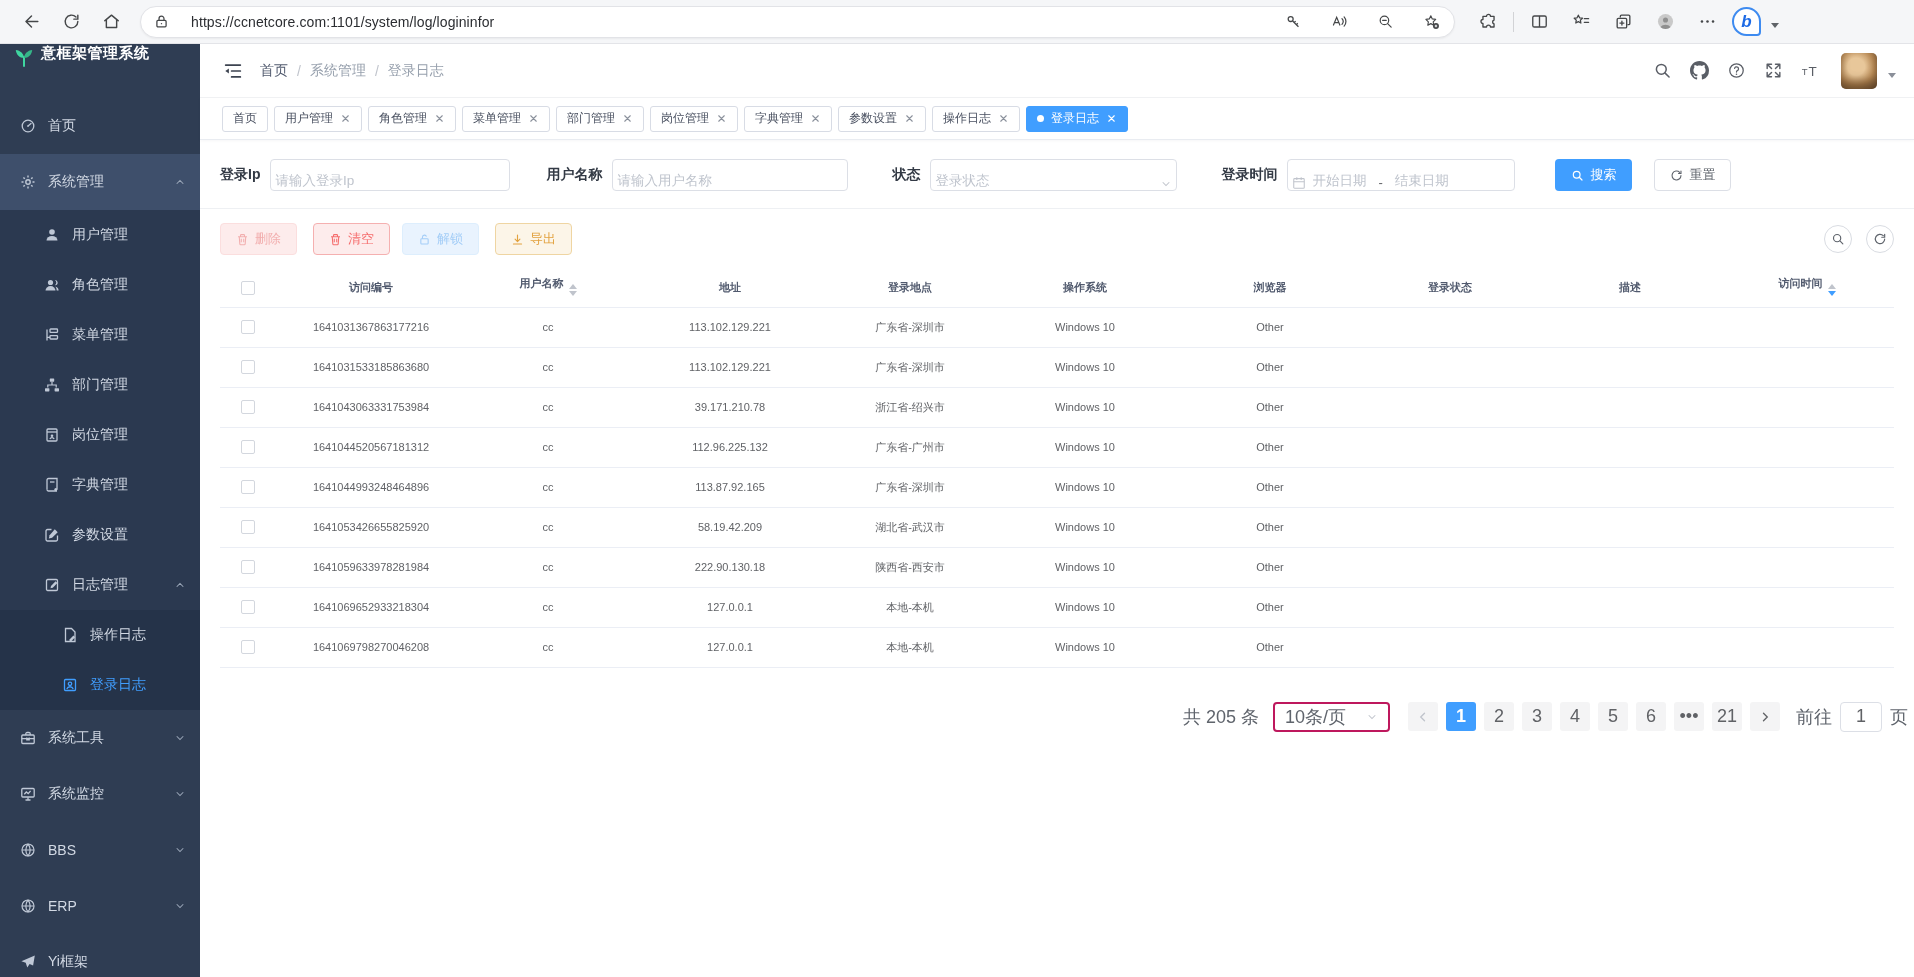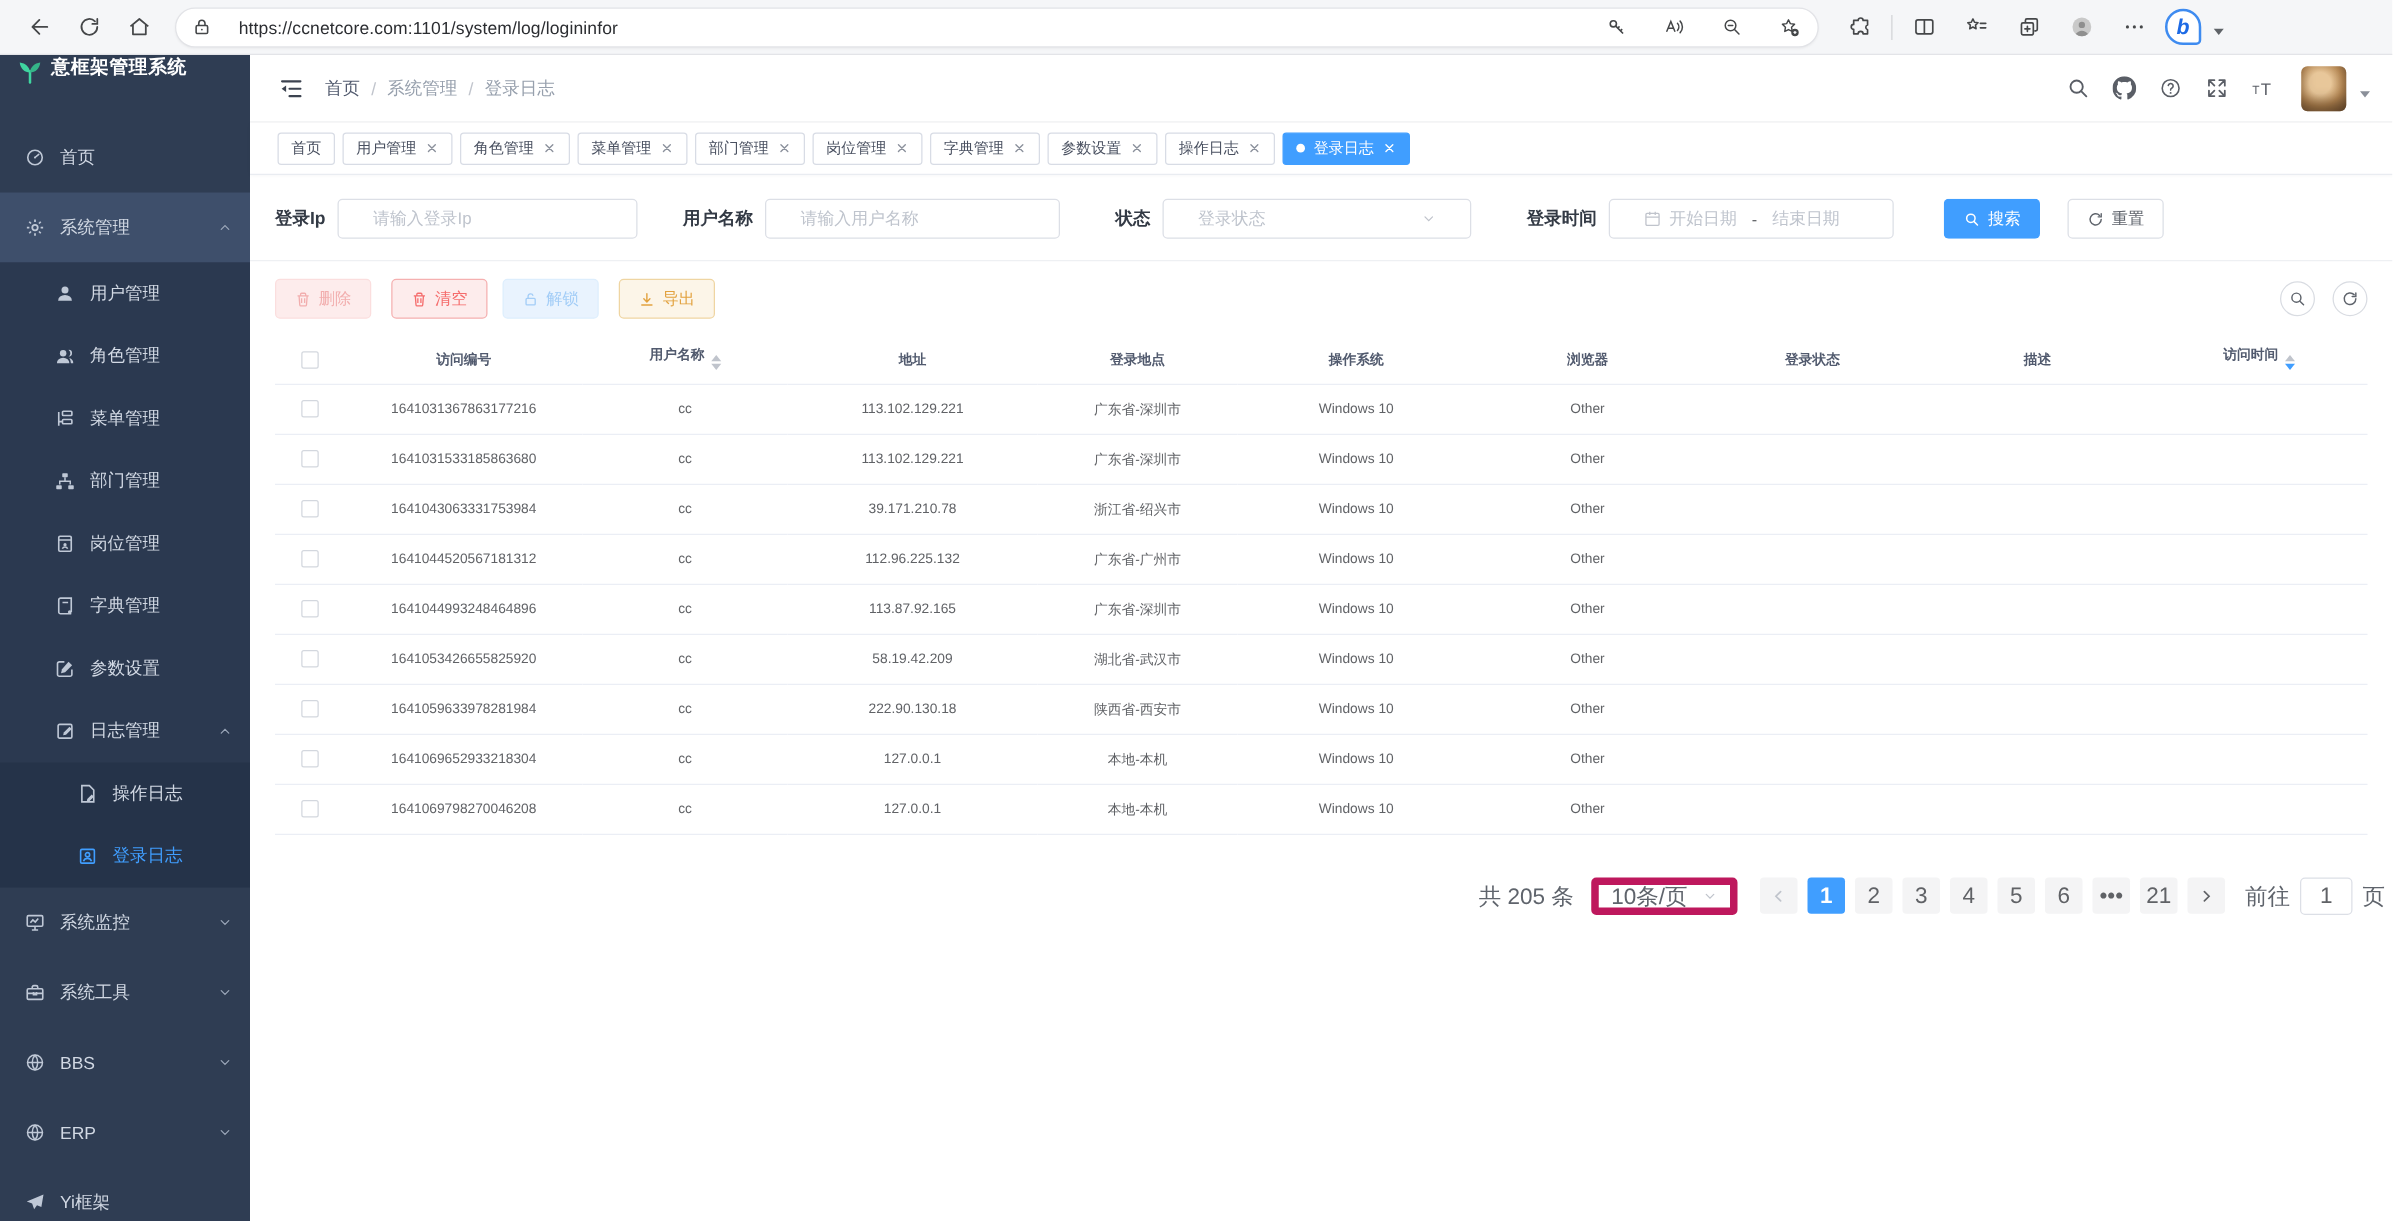--- a/index.html
+++ b/index.html
@@ -80,21 +80,21 @@
   .tab.active{background:#409EFF;border-color:#409EFF;color:#fff}
   .tab.active .tab-x{color:#fff}
   .tab-dot{width:7px;height:7px;border-radius:50%;background:#fff;display:inline-block}
 
   
   .filters{display:flex;align-items:center;padding:19px 20px 17px 20px;gap:10px;
     border-bottom:1px solid #eef0f3}
   .f-label{font-size:14px;font-weight:bold;color:#333a45;white-space:nowrap;margin-left:8px}
   .f-label.first{margin-left:0}
   .inp{height:32px;border:1px solid #dcdfe6;border-radius:4px;background:#fff;display:flex;
-    align-items:center;padding:0 27px;font-size:13.5px;color:#606266;gap:6px}
+    align-items:flex-end;padding:0 4px;font-size:13.5px;color:#606266;gap:6px}
   .ph{color:#bfc4cd}
   .inp.ip{width:240px}
   .inp.user{width:236px;margin-right:26px}
   .inp.status{width:247px;justify-content:space-between;cursor:pointer;margin-right:26px}
   .inp.date{width:228px;cursor:pointer}
   .inp .cal{width:14px;height:14px;color:#c0c4cc}
   .inp .chevdn{width:12px;height:12px;color:#c0c4cc}
   .date-sep{color:#606266;margin:0 6px;font-size:13px}
   .btn{height:32px;border-radius:4px;display:inline-flex;align-items:center;gap:6px;
     padding:0 15px;font-size:13px;border:1px solid transparent;cursor:pointer;white-space:nowrap}
@@ -128,21 +128,21 @@
   .sort{display:inline-flex;flex-direction:column;margin-left:5px;vertical-align:-2px}
   .sort i{width:0;height:0;border:4px solid transparent;display:block}
   .sort .up{border-bottom:5px solid #c0c4cc;margin-bottom:2px}
   .sort .down{border-top:5px solid #c0c4cc}
   .sort .down.on{border-top-color:#409EFF}
 
   
   .pager{display:flex;align-items:center;justify-content:flex-end;gap:8px;
     padding:34px 6px 0 0;font-size:18px;color:#5f646c}
   .pg-total{margin-right:6px;white-space:nowrap}
-  .pg-size{width:117px;height:30px;border:6px solid #be185d;border-radius:4px;display:flex;
+  .pg-size{width:117px;height:30px;border:2px solid #be185d;border-radius:4px;display:flex;
     align-items:center;justify-content:space-between;padding:0 10px;cursor:pointer;margin-right:10px;
     background:#fff}
   .pg-size .chevdn{width:12px;height:12px;color:#c0c4cc}
   .pg-btn{min-width:30px;height:29px;padding:0 4px;background:#f4f4f5;border-radius:3px;
     display:flex;align-items:center;justify-content:center;color:#606266;cursor:pointer}
   .pg-btn.active{background:#409EFF;color:#fff;font-weight:bold}
   .pg-btn.nav svg{width:12px;height:12px}
   .pg-btn.prev{color:#c0c4cc}
   .pg-goto{display:flex;align-items:center;gap:8px;margin-left:8px;white-space:nowrap}
   .goto-input{width:42px;height:30px;border:1px solid #dcdfe6;border-radius:4px;background:#fff;
@@ -398,40 +398,40 @@
               <circle cx="8" cy="6.8" r="1.7"></circle>
               <path d="M4.8 12a3.4 3.4 0 0 1 6.4 0"></path>
             </svg>
           </span>
      <span class="side-label">登录日志</span>
 
    </div>
         <div class="side-item lvl1">
      <span class="icon">
             <svg viewBox="0 0 16 16" fill="none" stroke="currentColor" stroke-width="1.3">
+              <rect x="1.8" y="5" width="12.4" height="8.5" rx="1"></rect>
+              <path d="M5.8 5V3.8a1.3 1.3 0 0 1 1.3-1.3h1.8a1.3 1.3 0 0 1 1.3 1.3V5M1.8 8.7h12.4M6.8 7.6v2.2h2.4V7.6"></path>
+            </svg>
+          </span>
+     <span class="side-label">系统工具</span>
+     <span class="icon chev">
+            <svg viewBox="0 0 16 16" fill="none" stroke="currentColor" stroke-width="1.4" stroke-linecap="round">
+              <path d="m4 6 4 4 4-4"></path>
+            </svg>
+          </span>
+   </div>
+        <div class="side-item lvl1">
+     <span class="icon">
+            <svg viewBox="0 0 16 16" fill="none" stroke="currentColor" stroke-width="1.3">
               <rect x="1.8" y="2.5" width="12.4" height="8.5" rx="1"></rect>
               <path d="M5.5 14h5M8 11.2V14"></path>
               <path d="m4.3 8.2 2-2.2 1.9 1.6 2.4-2.8"></path>
             </svg>
           </span>
      <span class="side-label">系统监控</span>
-     <span class="icon chev">
-            <svg viewBox="0 0 16 16" fill="none" stroke="currentColor" stroke-width="1.4" stroke-linecap="round">
-              <path d="m4 6 4 4 4-4"></path>
-            </svg>
-          </span>
-   </div>
-        <div class="side-item lvl1">
-     <span class="icon">
-            <svg viewBox="0 0 16 16" fill="none" stroke="currentColor" stroke-width="1.3">
-              <rect x="1.8" y="5" width="12.4" height="8.5" rx="1"></rect>
-              <path d="M5.8 5V3.8a1.3 1.3 0 0 1 1.3-1.3h1.8a1.3 1.3 0 0 1 1.3 1.3V5M1.8 8.7h12.4M6.8 7.6v2.2h2.4V7.6"></path>
-            </svg>
-          </span>
-     <span class="side-label">系统工具</span>
      <span class="icon chev">
             <svg viewBox="0 0 16 16" fill="none" stroke="currentColor" stroke-width="1.4" stroke-linecap="round">
               <path d="m4 6 4 4 4-4"></path>
             </svg>
           </span>
    </div>
         <div class="side-item lvl1">
      <span class="icon">
             <svg viewBox="0 0 16 16" fill="none" stroke="currentColor" stroke-width="1.2">
               <circle cx="8" cy="8" r="6"></circle>

